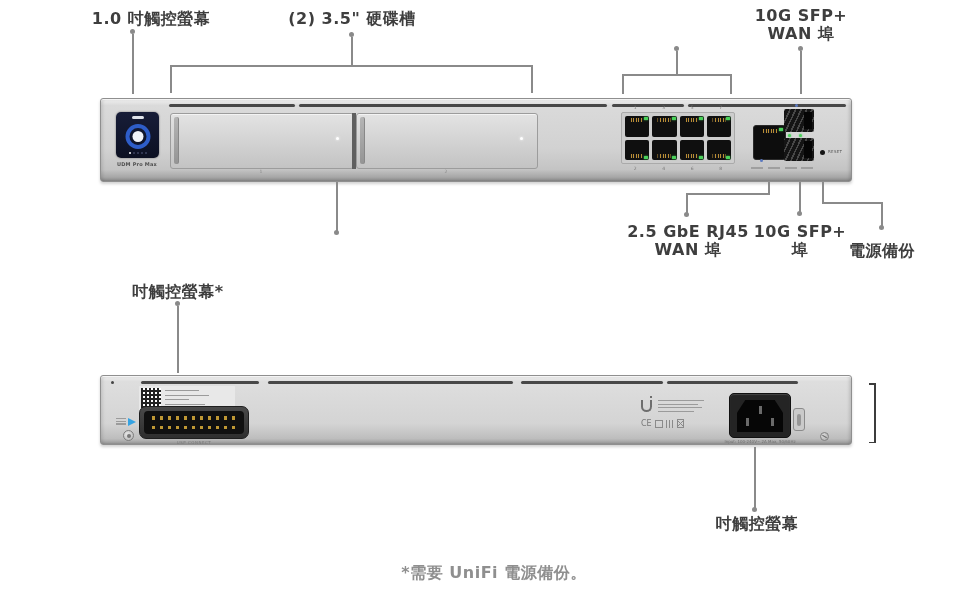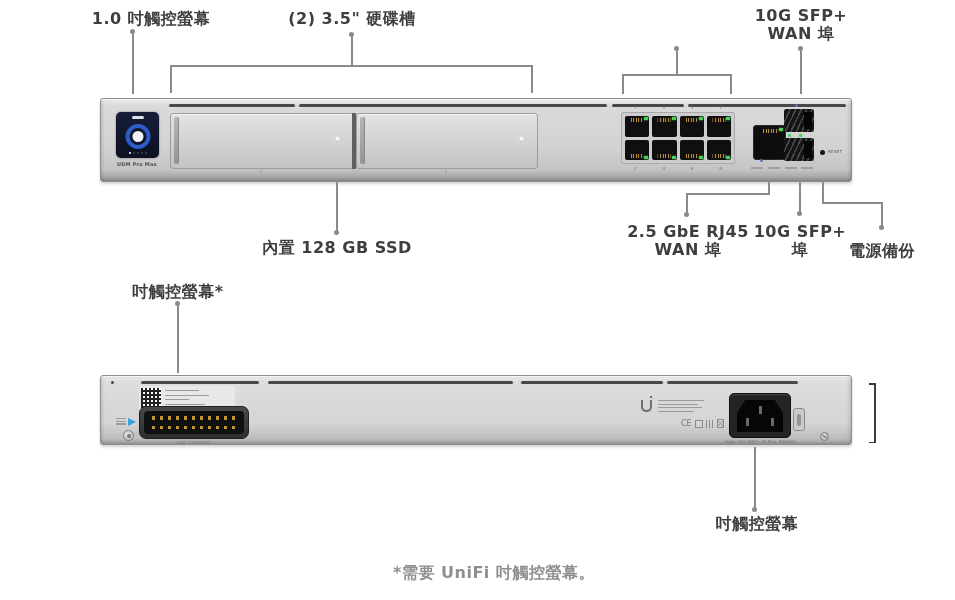--- a/index.html
+++ b/index.html
@@ -85,21 +85,21 @@
            color:#777;letter-spacing:.5px;}
   .barrow{position:absolute;left:27px;top:42px;width:0;height:0;border-top:4.5px solid transparent;
           border-bottom:4.5px solid transparent;border-left:8px solid #35a3e3;}
   .gscrew{position:absolute;left:22px;top:54px;width:11px;height:11px;border-radius:50%;
           background:radial-gradient(circle at 35% 35%,#e6e6e6,#b2b2b2);border:1px solid #7d7d7d;
           box-sizing:border-box;display:flex;align-items:center;justify-content:center;}
   .gscrew i{width:4px;height:4px;border-radius:50%;background:#777;}
   .ulogo{width:11px;height:12px;border:2px solid #6e6e6e;border-top:none;border-radius:0 0 6px 6px;
          box-sizing:border-box;position:relative;}
   .ulogo::after{content:"";position:absolute;right:-2px;top:-4px;width:2px;height:2px;background:#6e6e6e;}
-  .certrow{position:absolute;left:540px;top:43px;display:flex;align-items:center;gap:3px;margin-left:40px;}
+  .certrow{position:absolute;left:540px;top:43px;display:flex;align-items:center;gap:3px;}
   .ce{font-size:8px;color:#787878;line-height:8px;}
   .ukca{width:8px;height:8px;border:1px solid #8a8a8a;box-sizing:border-box;}
   .certbars{width:8px;height:8px;background:repeating-linear-gradient(90deg,#8a8a8a 0 1.3px,transparent 1.3px 3px);}
   .weee{width:7px;height:9px;border:1px solid #8a8a8a;box-sizing:border-box;
         background:linear-gradient(45deg,transparent 45%,#8a8a8a 45% 55%,transparent 55%),
                    linear-gradient(-45deg,transparent 45%,#8a8a8a 45% 55%,transparent 55%);}
   .inlet{position:absolute;left:628px;top:17px;width:62px;height:45px;background:#242424;
          border:1px solid #111;border-radius:5px;box-shadow:inset 0 1px 1px rgba(255,255,255,.15);box-sizing:border-box;}
   .inlet-in{position:absolute;left:7px;top:6px;width:46px;height:32px;background:#060606;
             clip-path:polygon(18% 0,82% 0,100% 40%,100% 100%,0 100%,0 40%);}
@@ -228,21 +228,20 @@
   <div class="dot" style="left:684px;top:212px"></div>
 
   <div class="ln" style="left:799px;top:182px;width:2px;height:32px"></div>
   <div class="dot" style="left:797px;top:211px"></div>
 
   <div class="ln" style="left:822px;top:182px;width:2px;height:22px"></div>
   <div class="ln" style="left:822px;top:202px;width:61px;height:2px"></div>
   <div class="ln" style="left:881px;top:202px;width:2px;height:26px"></div>
   <div class="dot" style="left:879px;top:225px"></div>
 
-  <div class="lbl" style="left:337px;top:239px">內置 128 GB SSD</div>
   <div class="lbl" style="left:688px;top:223px">
     <div>2.5 GbE RJ45</div>
     <div>WAN 埠</div>
   </div>
   <div class="lbl" style="left:800px;top:223px">
     <div>10G SFP+</div>
     <div>埠</div>
   </div>
   <div class="lbl" style="left:882px;top:242px">電源備份</div>
 
@@ -314,15 +313,15 @@
   </div>
 
   <div class="edgeln" style="left:874px;top:383px;width:1.5px;height:60px"></div>
   <div class="edgeln" style="left:869px;top:383px;width:6px;height:1.5px"></div>
   <div class="edgeln" style="left:869px;top:441.5px;width:6px;height:1.5px"></div>
 
   <div class="ln" style="left:754px;top:447px;width:2px;height:62px"></div>
   <div class="dot" style="left:752px;top:507px"></div>
   <div class="lbl" style="left:757px;top:515px">吋觸控螢幕</div>
 
-  <div class="lbl gray" style="left:494px;top:564px">*需要 UniFi 吋觸控螢幕。</div>
+  <div class="lbl gray" style="left:494px;top:564px">*需要 UniFi 電源備份。</div>
 
 </div>
 
 </body></html>

